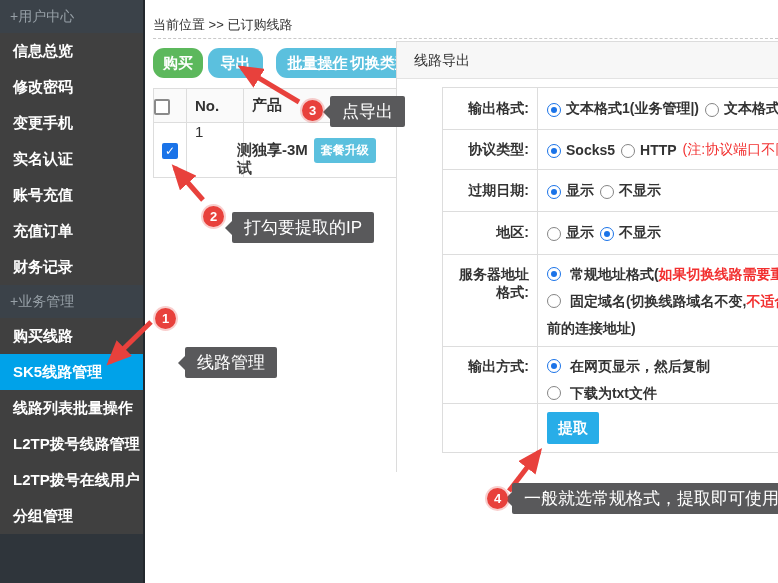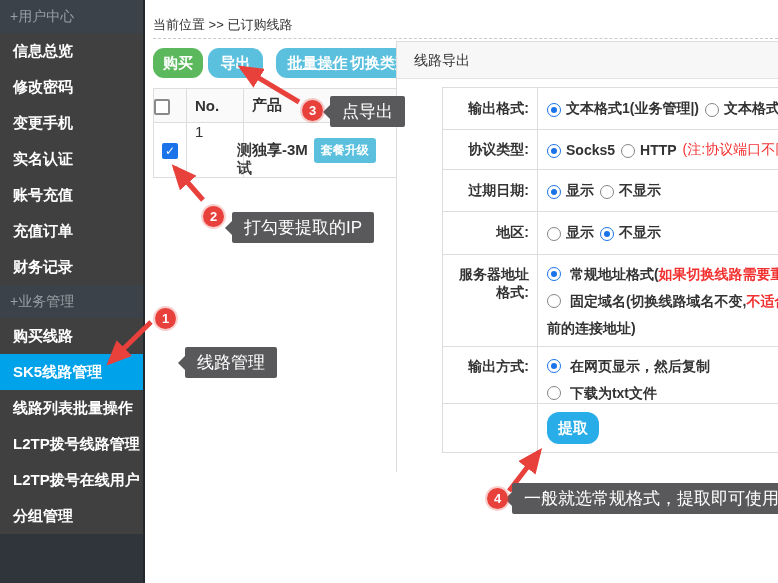--- a/index.html
+++ b/index.html
@@ -66,21 +66,21 @@
   .rd { display:inline-block; width:14px; height:14px; box-sizing:border-box; border-radius:50%;
     border:1px solid #858585; background:#fff; margin:0 5px -2px 0; position:relative; cursor:pointer; }
   .rd.on { border:1px solid #1a73e8; }
   .rd.on::after { content:""; position:absolute; left:3px; top:3px; width:6px; height:6px;
     border-radius:50%; background:#1a73e8; }
   .opt { margin-right:6px; }
   .red { color:#f23030; }
   .note { color:#f23030; font-weight:normal; }
   .btn-extract { display:inline-block; margin-top:0; width:52px; height:32px; line-height:32px;
     background:#28ade8; color:#fff; font-size:15px; font-weight:bold; text-align:center;
-    border-radius:12px; cursor:pointer; }
+    border-radius:2px; cursor:pointer; }
   
   .arrows { position:absolute; left:0; top:0; z-index:9; pointer-events:none; }
   .circle { position:absolute; width:21px; height:21px; border-radius:50%; background:#e8413c;
     color:#fff; font-size:13px; font-weight:bold; line-height:21px; text-align:center; z-index:11;
     box-shadow:0 0 0 2px rgba(232,65,60,0.25); }
   .tip { position:absolute; background:#59595b; color:#fff; font-size:17px; line-height:31px;
     height:31px; padding:0 12px; border-radius:2px; white-space:nowrap; z-index:10; }
   .tip::before { content:""; position:absolute; left:-7px; top:50%; margin-top:-7px;
     border:7px solid transparent; border-right:7px solid #59595b; border-left:none; }
   .c1{left:155px;top:308px;} .t1{left:185px;top:303px;margin-top:44px;}

